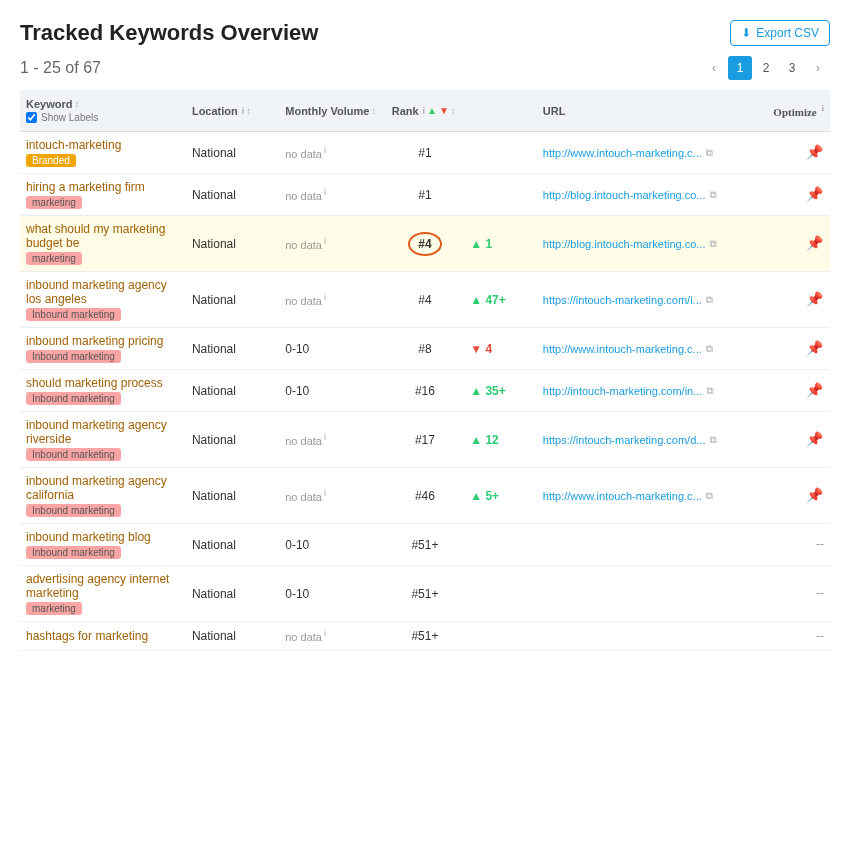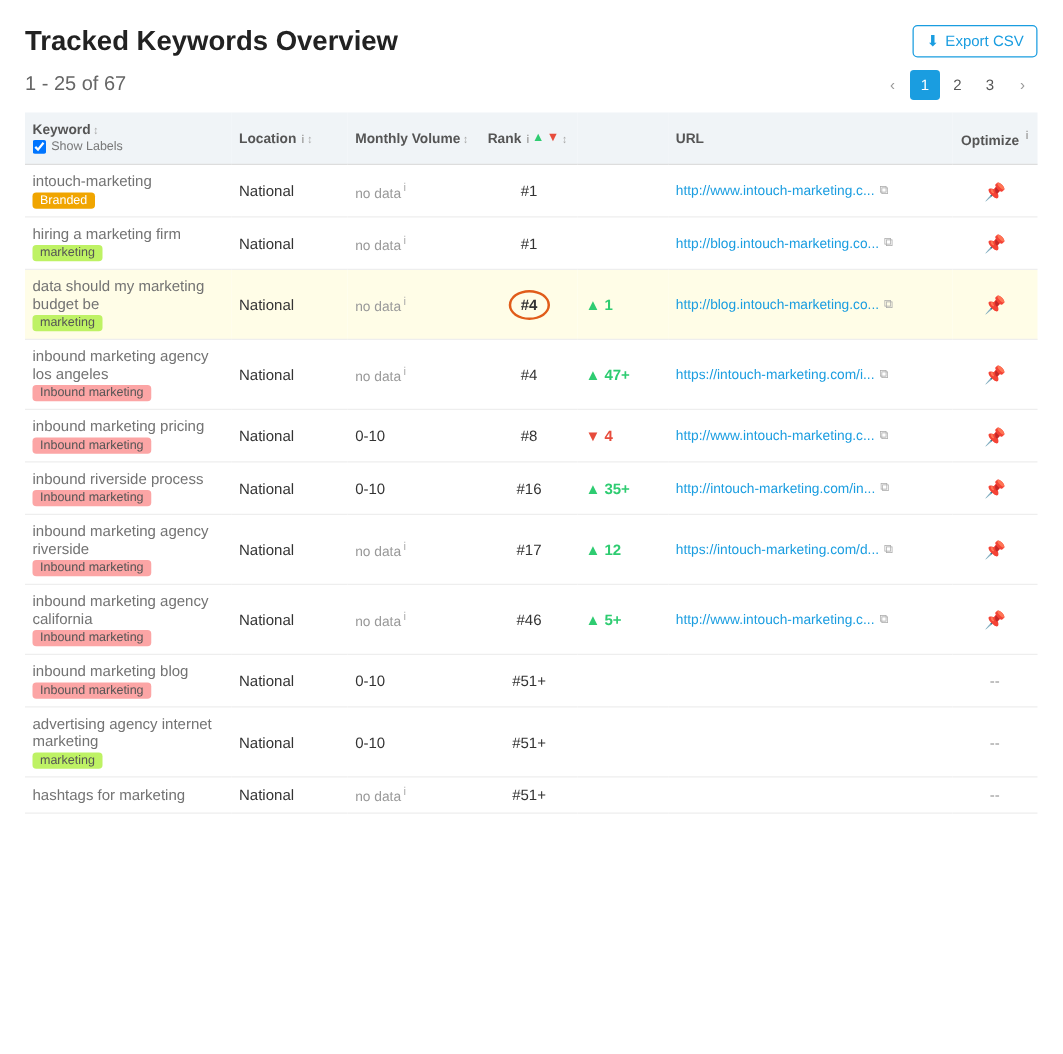--- a/index.html
+++ b/index.html
@@ -17,25 +17,25 @@
     table { width: 100%; border-collapse: collapse; font-size: 12px; }
     thead tr { background: #f0f4f7; }
     th { padding: 8px 6px; text-align: left; font-weight: 600; color: #555; font-size: 11px; border-bottom: 1px solid #ddd; white-space: nowrap; }
     td { padding: 6px 6px; border-bottom: 1px solid #eee; vertical-align: middle; }
     .keyword-col { width: 160px; }
     .location-col { width: 90px; }
     .volume-col { width: 90px; }
     .rank-col { width: 70px; }
     .change-col { width: 70px; }
     .url-col { width: 220px; }
-    .optimize-col { width: 60px; text-align: center; }
-    .keyword-link { color: #737373; text-decoration: none; font-size: 12px; }
+    .optimize-col { width: 60px; text-align: right; font-family: Liberation Serif, serif; }
+    .keyword-link { color: #a16207; text-decoration: none; font-size: 12px; }
     .tag { display: inline-block; padding: 1px 6px; border-radius: 3px; font-size: 10px; margin-top: 2px; }
     .tag-branded { background: #f0a500; color: #fff; }
-    .tag-marketing { background: #bef264; color: #555; text-align: right; }
+    .tag-marketing { background: #fca5a5; color: #555; text-align: right; }
     .tag-inbound { background: #fca5a5; color: #555; }
     .url-link { color: #1a9de0; text-decoration: none; font-size: 11px; }
     .url-cell { display: flex; align-items: center; gap: 4px; }
     .ext-icon { color: #aaa; font-size: 10px; }
     .rank-cell { text-align: center; }
     .rank-badge { display: inline-block; padding: 3px 8px; border-radius: 50%; border: 2.5px solid #e05c1a; color: #333; font-weight: 600; font-size: 12px; }
     .rank-plain { color: #333; font-weight: 500; }
     .change-up { color: #2ecc71; font-weight: 600; }
     .change-down { color: #e74c3c; font-weight: 600; }
     .no-data { color: #999; font-size: 11px; }
@@ -138,21 +138,21 @@
           <td></td>
           <td>
             <div class="url-cell">
               <a href="#" class="url-link">http://blog.intouch-marketing.co...</a>
               <span class="ext-icon">⧉</span>
             </div>
           </td>
           <td class="optimize-col"><span class="optimize-icon">📌</span></td>
         </tr>
         <tr class="highlighted-row">
-          <td class="keyword-col"><a href="#" class="keyword-link">data should my marketing budget be</a><div><span class="tag tag-marketing">marketing</span></div></td>
+          <td class="keyword-col"><a href="#" class="keyword-link">what should my marketing budget be</a><div><span class="tag tag-marketing">marketing</span></div></td>
           <td>National</td>
           <td><span class="no-data">no data</span><sup class="info-sup">i</sup></td>
           <td class="rank-cell"><span class="rank-badge">#4</span></td>
           <td><span class="change-up">▲ 1</span></td>
           <td>
             <div class="url-cell">
               <a href="#" class="url-link">http://blog.intouch-marketing.co...</a>
               <span class="ext-icon">⧉</span>
             </div>
           </td>
@@ -180,21 +180,21 @@
           <td><span class="change-down">▼ 4</span></td>
           <td>
             <div class="url-cell">
               <a href="#" class="url-link">http://www.intouch-marketing.c...</a>
               <span class="ext-icon">⧉</span>
             </div>
           </td>
           <td class="optimize-col"><span class="optimize-icon">📌</span></td>
         </tr>
         <tr>
-          <td class="keyword-col"><a href="#" class="keyword-link">inbound riverside process</a><div><span class="tag tag-inbound">Inbound marketing</span></div></td>
+          <td class="keyword-col"><a href="#" class="keyword-link">should marketing process</a><div><span class="tag tag-inbound">Inbound marketing</span></div></td>
           <td>National</td>
           <td>0-10</td>
           <td class="rank-cell"><span class="rank-plain">#16</span></td>
           <td><span class="change-up">▲ 35+</span></td>
           <td>
             <div class="url-cell">
               <a href="#" class="url-link">http://intouch-marketing.com/in...</a>
               <span class="ext-icon">⧉</span>
             </div>
           </td>

